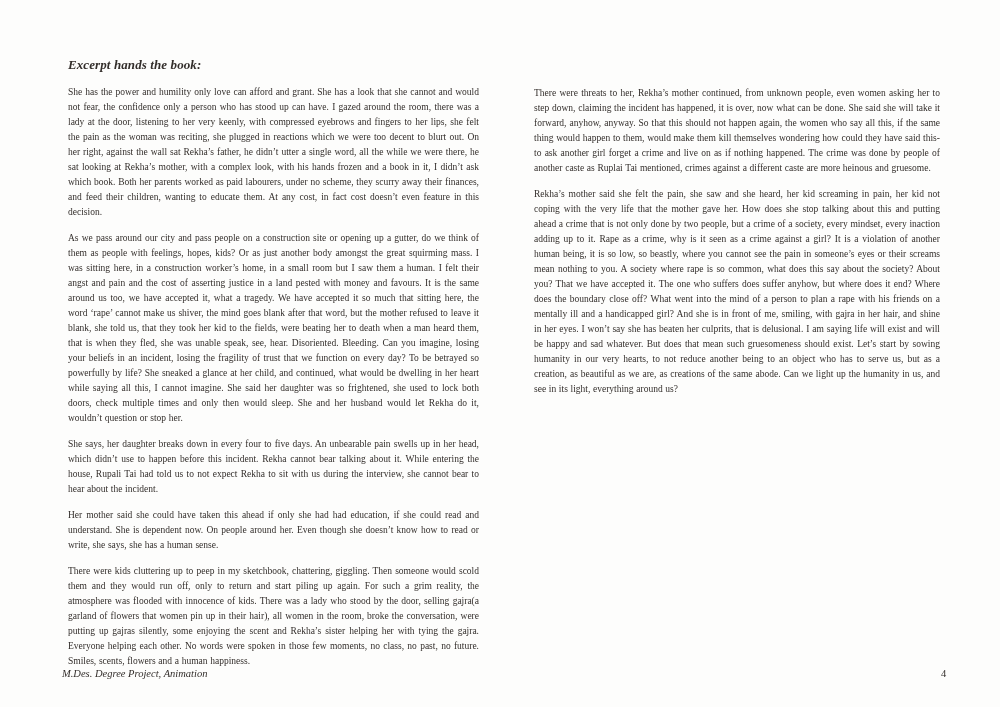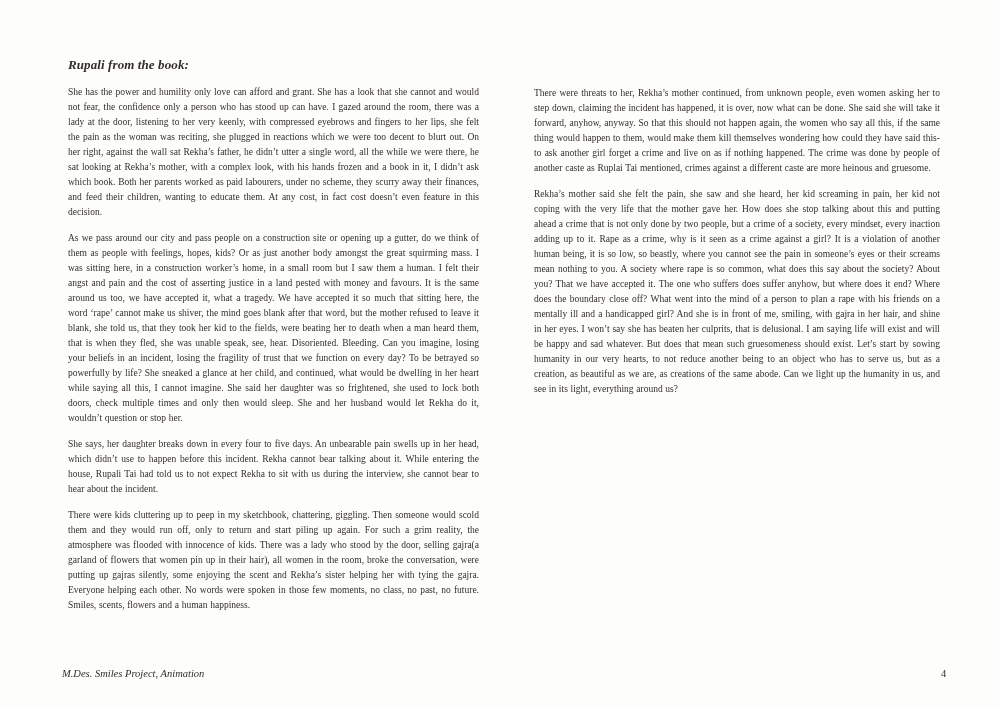--- a/index.html
+++ b/index.html
@@ -60,31 +60,32 @@
   }
 </style>
 </head>
 <body>
 
 <div class="page">
 
   <div class="content">
 
     <div class="column left">
-      <h1 class="heading">Rupali from the book:</h1>
+      <h1 class="heading">Excerpt hands the book:</h1>
       <p>She has the power and humility only love can afford and grant. She has a look that she cannot and would not fear, the confidence only a person who has stood up can have. I gazed around the room, there was a lady at the door, listening to her very keenly, with compressed eyebrows and fingers to her lips, she felt the pain as the woman was reciting, she plugged in reactions which we were too decent to blurt out. On her right, against the wall sat Rekha’s father, he didn’t utter a single word, all the while we were there, he sat looking at Rekha’s mother, with a complex look, with his hands frozen and a book in it, I didn’t ask which book. Both her parents worked as paid labourers, under no scheme, they scurry away their finances, and feed their children, wanting to educate them. At any cost, in fact cost doesn’t even feature in this decision.</p>
       <p>As we pass around our city and pass people on a construction site or opening up a gutter, do we think of them as people with feelings, hopes, kids? Or as just another body amongst the great squirming mass. I was sitting here, in a construction worker’s home, in a small room but I saw them a human. I felt their angst and pain and the cost of asserting justice in a land pested with money and favours. It is the same around us too, we have accepted it, what a tragedy. We have accepted it so much that sitting here, the word ‘rape’ cannot make us shiver, the mind goes blank after that word, but the mother refused to leave it blank, she told us, that they took her kid to the fields, were beating her to death when a man heard them, that is when they fled, she was unable speak, see, hear. Disoriented. Bleeding. Can you imagine, losing your beliefs in an incident, losing the fragility of trust that we function on every day? To be betrayed so powerfully by life? She sneaked a glance at her child, and continued, what would be dwelling in her heart while saying all this, I cannot imagine. She said her daughter was so frightened, she used to lock both doors, check multiple times and only then would sleep. She and her husband would let Rekha do it, wouldn’t question or stop her.</p>
       <p>She says, her daughter breaks down in every four to five days. An unbearable pain swells up in her head, which didn’t use to happen before this incident. Rekha cannot bear talking about it. While entering the house, Rupali Tai had told us to not expect Rekha to sit with us during the interview, she cannot bear to hear about the incident.</p>
+      <p>Her mother said she could have taken this ahead if only she had had education, if she could read and understand. She is dependent now. On people around her. Even though she doesn’t know how to read or write, she says, she has a human sense.</p>
       <p>There were kids cluttering up to peep in my sketchbook, chattering, giggling. Then someone would scold them and they would run off, only to return and start piling up again. For such a grim reality, the atmosphere was flooded with innocence of kids. There was a lady who stood by the door, selling gajra(a garland of flowers that women pin up in their hair), all women in the room, broke the conversation, were putting up gajras silently, some enjoying the scent and Rekha’s sister helping her with tying the gajra. Everyone helping each other. No words were spoken in those few moments, no class, no past, no future. Smiles, scents, flowers and a human happiness.</p>
     </div>
 
     <div class="column right">
       <p>There were threats to her, Rekha’s mother continued, from unknown people, even women asking her to step down, claiming the incident has happened, it is over, now what can be done. She said she will take it forward, anyhow, anyway. So that this should not happen again, the women who say all this, if the same thing would happen to them, would make them kill themselves wondering how could they have said this- to ask another girl forget a crime and live on as if nothing happened. The crime was done by people of another caste as Ruplai Tai mentioned, crimes against a different caste are more heinous and gruesome.</p>
       <p>Rekha’s mother said she felt the pain, she saw and she heard, her kid screaming in pain, her kid not coping with the very life that the mother gave her. How does she stop talking about this and putting ahead a crime that is not only done by two people, but a crime of a society, every mindset, every inaction adding up to it. Rape as a crime, why is it seen as a crime against a girl? It is a violation of another human being, it is so low, so beastly, where you cannot see the pain in someone’s eyes or their screams mean nothing to you. A society where rape is so common, what does this say about the society? About you? That we have accepted it. The one who suffers does suffer anyhow, but where does it end? Where does the boundary close off? What went into the mind of a person to plan a rape with his friends on a mentally ill and a handicapped girl? And she is in front of me, smiling, with gajra in her hair, and shine in her eyes. I won’t say she has beaten her culprits, that is delusional. I am saying life will exist and will be happy and sad whatever. But does that mean such gruesomeness should exist. Let’s start by sowing humanity in our very hearts, to not reduce another being to an object who has to serve us, but as a creation, as beautiful as we are, as creations of the same abode. Can we light up the humanity in us, and see in its light, everything around us?</p>
     </div>
 
   </div>
 
-  <div class="footer-label">M.Des. Smiles Project, Animation</div>
+  <div class="footer-label">M.Des. Degree Project, Animation</div>
 
   <div class="page-number">4</div>
 
 </div>
 
 </body></html>

